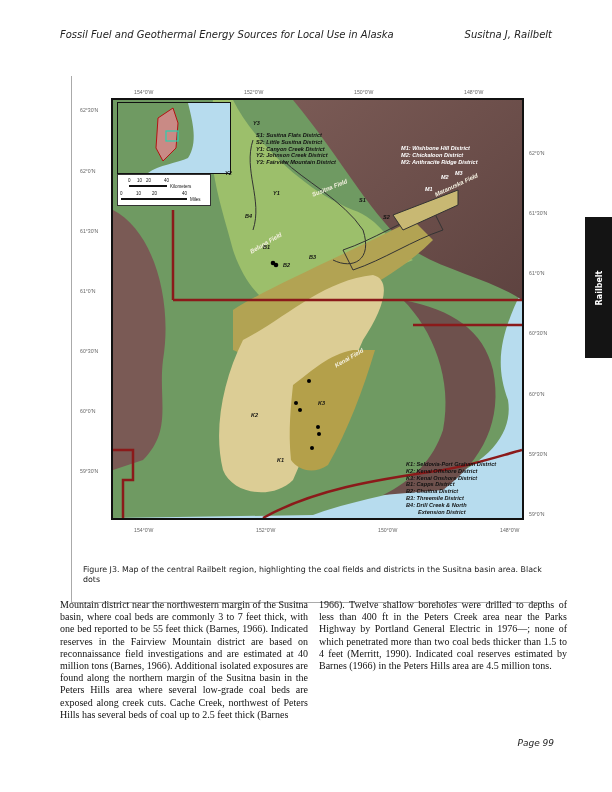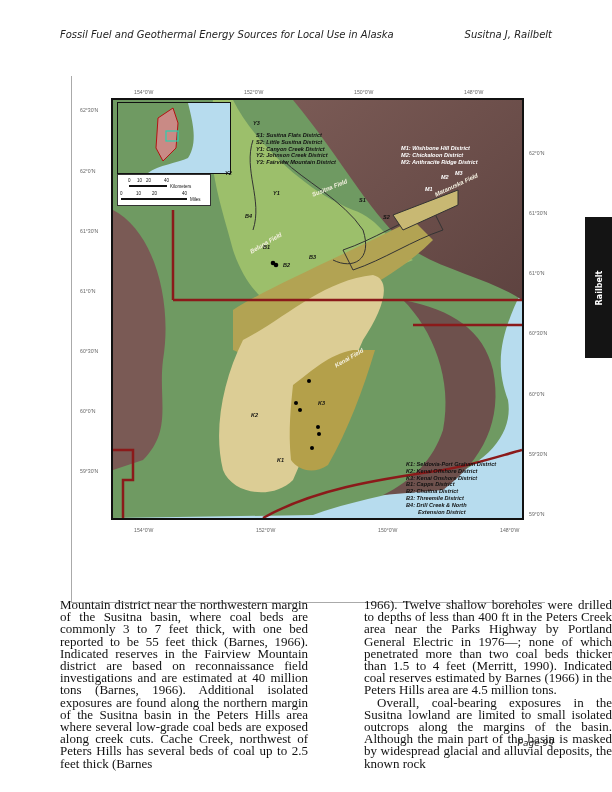--- a/index.html
+++ b/index.html
@@ -14,24 +14,24 @@
   .tick-top{top:89px;}
   .tick-bot{top:527px;}
   .tick-left{left:80px;}
   .tick-right{left:529px;}
   .legend{position:absolute;font-family:"Liberation Sans",sans-serif;font-style:italic;font-weight:bold;font-size:5.6px;line-height:6.8px;white-space:nowrap;}
   .legend div{white-space:nowrap;}
   .lbl{position:absolute;font-family:"Liberation Sans",sans-serif;font-style:italic;font-weight:bold;font-size:5.5px;}
   .field{position:absolute;font-family:"Liberation Sans",sans-serif;font-style:italic;font-weight:bold;font-size:6px;color:#f4f0e0;}
   .caption{position:absolute;left:83px;top:565px;width:470px;font-family:"DejaVu Sans",sans-serif;font-size:7.9px;line-height:10.4px;color:#222;}
   .caption .l2{padding-left:13px;}
-  .col{position:absolute;top:599px;width:248px;font-size:13px;line-height:12.2px;text-align:justify;}
+  .col{position:absolute;top:599px;width:248px;font-size:10px;line-height:12.2px;text-align:justify;}
   .col p{margin:0;}
   .col-left{left:60px;}
-  .col-right{left:319px;margin-left:45px;}
+  .col-right{left:319px;}
   .indent{text-indent:13px;}
   .tab{position:absolute;left:585px;top:217px;width:27px;height:141px;background:#141414;}
   .tab span{position:absolute;left:50%;top:50%;transform:translate(-50%,-50%) rotate(-90deg);color:#fff;font-family:"DejaVu Sans",sans-serif;font-weight:bold;font-size:8px;white-space:nowrap;}
   .page-no{position:absolute;right:58px;top:738px;font-family:"DejaVu Sans",sans-serif;font-style:italic;font-size:9px;color:#222;padding-left:15px;}
   .inset{position:absolute;left:4px;top:2px;width:112px;height:70px;border:1.5px solid #111;background:#b7dcee;overflow:hidden;}
   .scalebox{position:absolute;left:4px;top:74px;width:92px;height:30px;background:#fff;border:1px solid #333;font-family:"Liberation Sans",sans-serif;font-size:4.5px;}
 </style>
 </head>
 <body>
 
@@ -171,27 +171,27 @@
   <div class="lbl" style="left:132px;top:113px">B4</div>
   <div class="lbl" style="left:150px;top:144px">B1</div>
   <div class="lbl" style="left:170px;top:162px">B2</div>
   <div class="lbl" style="left:196px;top:154px">B3</div>
   <div class="lbl" style="left:138px;top:312px">K2</div>
   <div class="lbl" style="left:205px;top:300px">K3</div>
   <div class="lbl" style="left:164px;top:357px">K1</div>
 </div>
 
 <div class="caption">
+  <div>Figure J3. Map of the central Railbelt region, highlighting the coal fields and districts in the Susitna basin area. Black dots</div>
 </div>
 
 <div class="col col-left">
   <p>Mountain district near the northwestern margin of the Susitna basin, where coal beds are commonly 3 to 7 feet thick, with one bed reported to be 55 feet thick (Barnes, 1966). Indicated reserves in the Fairview Mountain district are based on reconnaissance field investigations and are estimated at 40 million tons (Barnes, 1966). Additional isolated exposures are found along the northern margin of the Susitna basin in the Peters Hills area where several low-grade coal beds are exposed along creek cuts. Cache Creek, northwest of Peters Hills has several beds of coal up to 2.5 feet thick (Barnes</p>
 </div>
 <div class="col col-right">
   <p>1966). Twelve shallow boreholes were drilled to depths of less than 400 ft in the Peters Creek area near the Parks Highway by Portland General Electric in 1976—; none of which penetrated more than two coal beds thicker than 1.5 to 4 feet (Merritt, 1990). Indicated coal reserves estimated by Barnes (1966) in the Peters Hills area are 4.5 million tons.</p>
-  <p class="indent">Overall, coal-bearing exposures in the Susitna lowland are limited to small isolated outcrops along the margins of the basin. Although the main part of the basin is masked by widespread glacial and alluvial deposits, the known rock</p>
 </div>
 
 <div class="tab">
   <span>Railbelt</span>
 </div>
 
 <div class="page-no">Page 99</div>
 
 </body></html>

